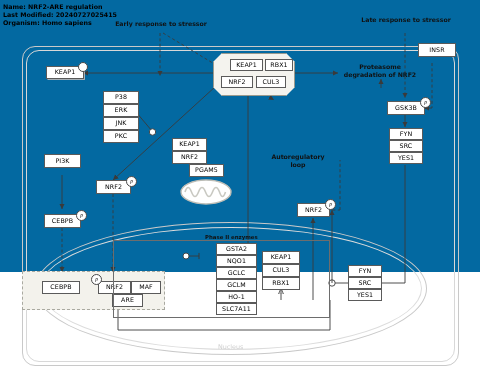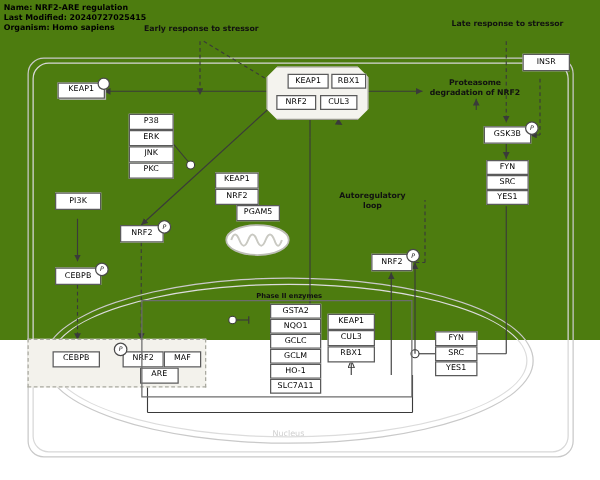--- a/index.html
+++ b/index.html
@@ -1,18 +1,18 @@
 <!DOCTYPE html>
 <html><head>
 <meta charset="utf-8">
 <style>
   html,body{margin:0;padding:0;background:#ffffff;}
   body{width:480px;height:384px;overflow:hidden;
        font-family:"DejaVu Sans","Liberation Sans",sans-serif;}
-  #stage{position:relative;width:480px;height:272px;background:#4d7c0f;}
+  #stage{position:relative;width:480px;height:272px;background:#0369a1;}
 
   
   .meta{position:absolute;left:3px;top:3px;font-size:6.3px;font-weight:bold;
         color:#000;line-height:8.2px;letter-spacing:0px;}
   .meta div{white-space:nowrap;}
 
   
   .annot{position:absolute;font-size:6.2px;font-weight:bold;color:#111;
          text-align:center;line-height:7.6px;white-space:pre-line;}
 

